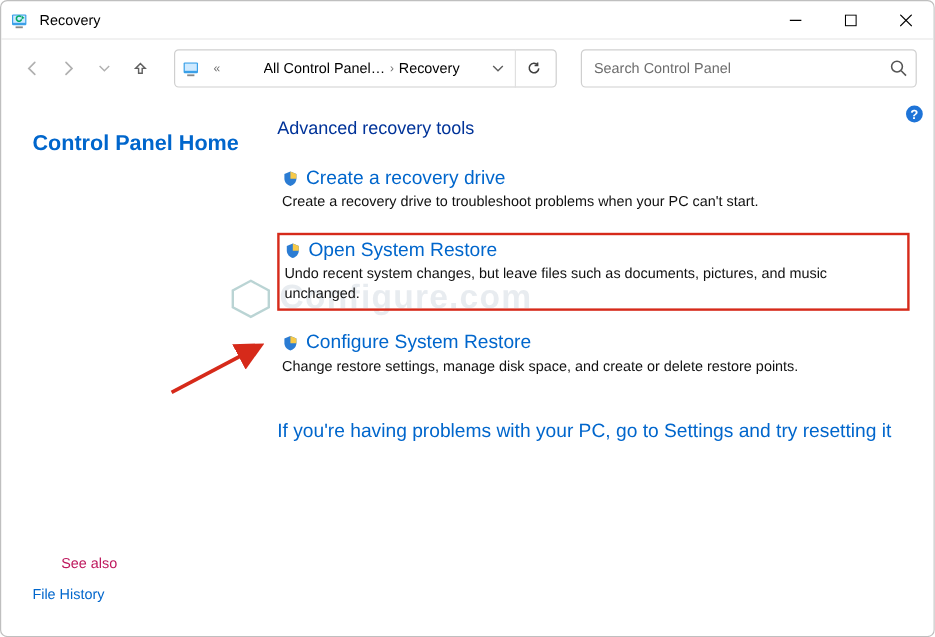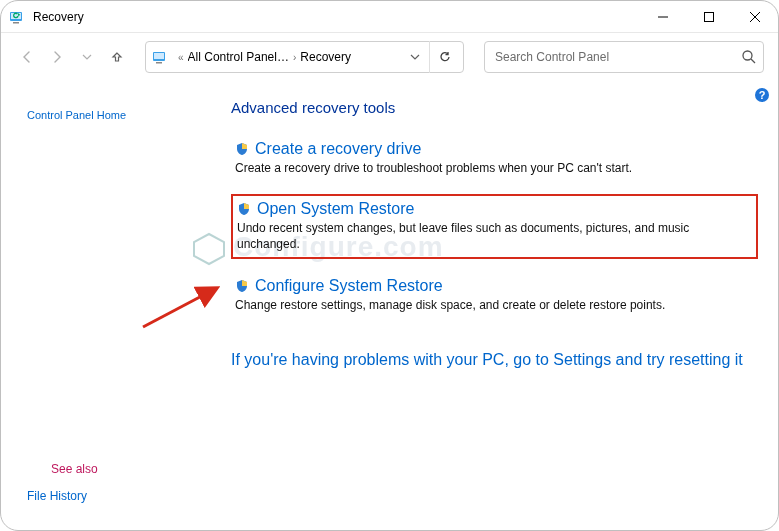--- a/index.html
+++ b/index.html
@@ -1,18 +1,18 @@
 <!DOCTYPE html>
 <html><head>
 <meta charset="utf-8">
 <style>
   * { box-sizing: border-box; margin: 0; padding: 0; font-family: "Segoe UI", Tahoma, sans-serif; }
   html, body { width: 779px; height: 531px; overflow: hidden; background: #fff; }
   .window {
-    width: 779px; height: 531px; border: 1px solid #bfbfbf; border-radius: 18px;
+    width: 779px; height: 531px; border: 1px solid #bfbfbf; border-radius: 6px;
     display: flex; flex-direction: column; position: relative; background: #fff;
   }
   
   .titlebar {
     height: 32px; display: flex; align-items: center; padding: 0 0 0 8px;
     border-bottom: 1px solid #e8e8e8;
   }
   .titlebar .app-icon { width: 16px; height: 16px; margin-right: 8px; }
   .titlebar .title { font-size: 12px; color: #000; flex: 0 0 auto; }
   .titlebar .spacer { flex: 1; }
@@ -30,39 +30,39 @@
   }
   .nav-btn.disabled { color: #b0b0b0; }
   .addressbar {
     flex: 1; height: 32px; border: 1px solid #cfcfcf; border-radius: 4px;
     display: flex; align-items: center; padding: 0 4px 0 6px; margin: 0 6px 0 10px;
     min-width: 0;
   }
   .addr-icon { width: 16px; height: 16px; margin-right: 6px; flex-shrink: 0; }
   .addr-chev { color: #707070; font-size: 10px; margin: 0 4px; flex-shrink: 0; }
   .addr-seg { font-size: 12px; color: #000; white-space: nowrap; }
-  .addr-seg.trunc { max-width: 110px; overflow: hidden; text-overflow: ellipsis; }
+  .addr-seg.trunc { max-width: 110px; overflow: hidden; text-overflow: ellipsis; margin-left: 32px; }
   .addr-spacer { flex: 1; }
   .addr-dd { width: 20px; height: 28px; display:flex;align-items:center;justify-content:center;color:#606060;}
   .refresh-btn { width: 30px; height: 32px; display:flex;align-items:center;justify-content:center;color:#404040; margin-left:4px; border-left:1px solid #e0e0e0;}
   .searchbar {
     width: 280px; height: 32px; border: 1px solid #cfcfcf; border-radius: 4px;
     display: flex; align-items: center; padding: 0 6px 0 10px; margin-left: 8px;
   }
   .searchbar input {
     flex: 1; border: none; outline: none; font-size: 12px; color: #000; background: transparent;
   }
   .searchbar input::placeholder { color: #6d6d6d; }
   .search-icon { width: 16px; height: 16px; color: #555; }
   
   .content { flex: 1; display: flex; position: relative; }
   .sidebar {
     width: 210px; padding: 28px 0 0 26px; display: flex; flex-direction: column;
   }
-  .sidebar a { font-size: 11px; color: #0066cc; text-decoration: none; }
+  .sidebar a { font-size: 18px; color: #0066cc; text-decoration: none; font-weight: bold; }
   .see-also-block { position: absolute; left: 26px; bottom: 26px; }
   .see-also-block .hdr { font-size: 12px; color: #be185d; margin-bottom: 10px; margin-left: 24px; }
   .see-also-block a { font-size: 12px; color: #0066cc; text-decoration: none; }
   .mainpane { flex: 1; padding: 18px 20px 0 20px; position: relative; }
   .mainpane h2 { font-size: 15px; font-weight: 400; color: #003399; margin-bottom: 22px; }
   .tool-item { margin-bottom: 16px; position: relative; padding: 2px 4px; }
   .tool-item.highlighted { border: 2px solid #d62a1a; padding: 4px; }
   .tool-link-row { display: flex; align-items: center; gap: 6px; margin-bottom: 2px; }
   .shield { width: 14px; height: 14px; flex-shrink: 0; }
   .tool-link { font-size: 16px; color: #0066cc; text-decoration: none; }

